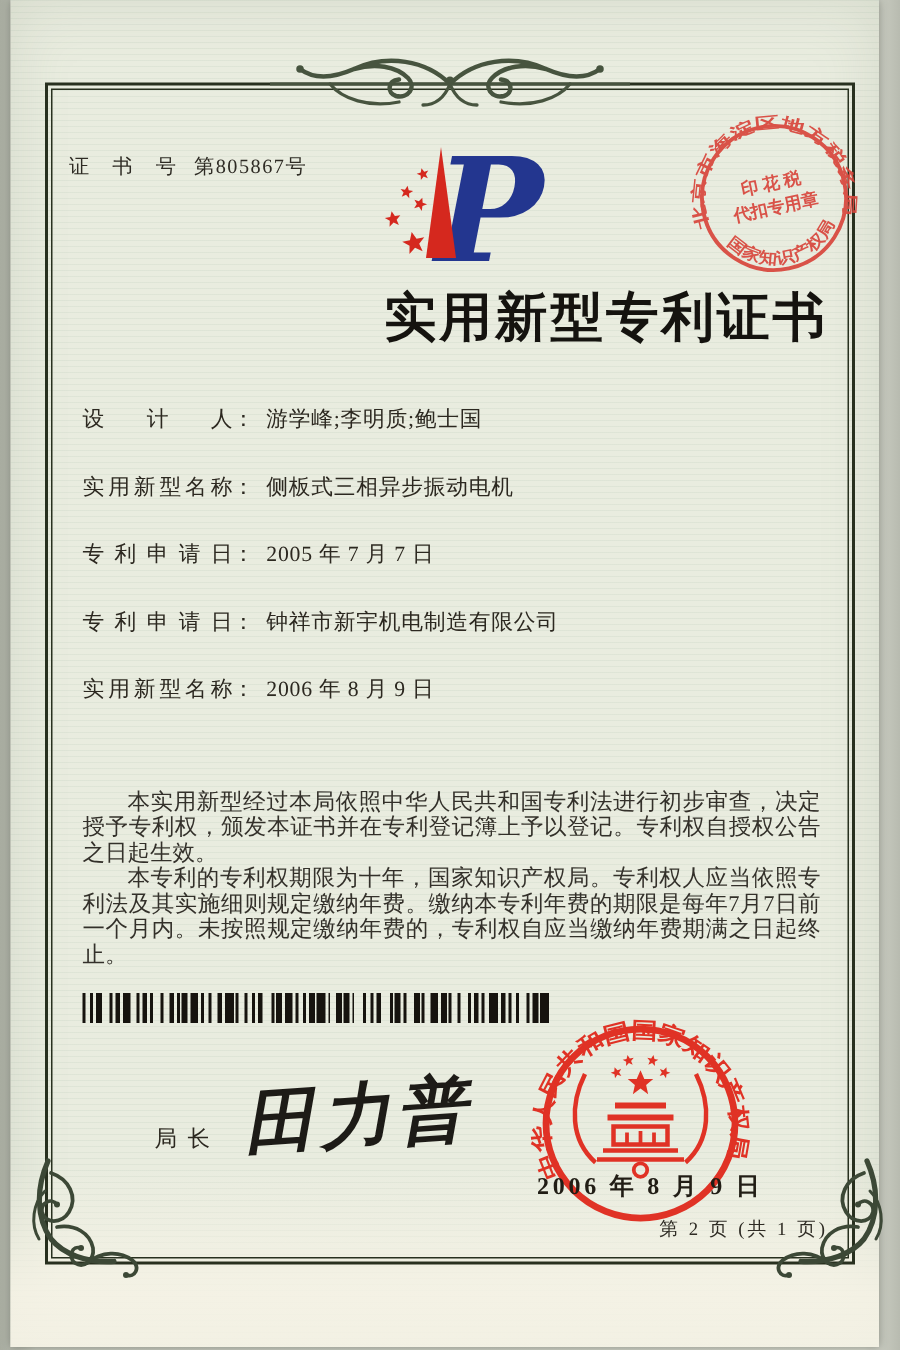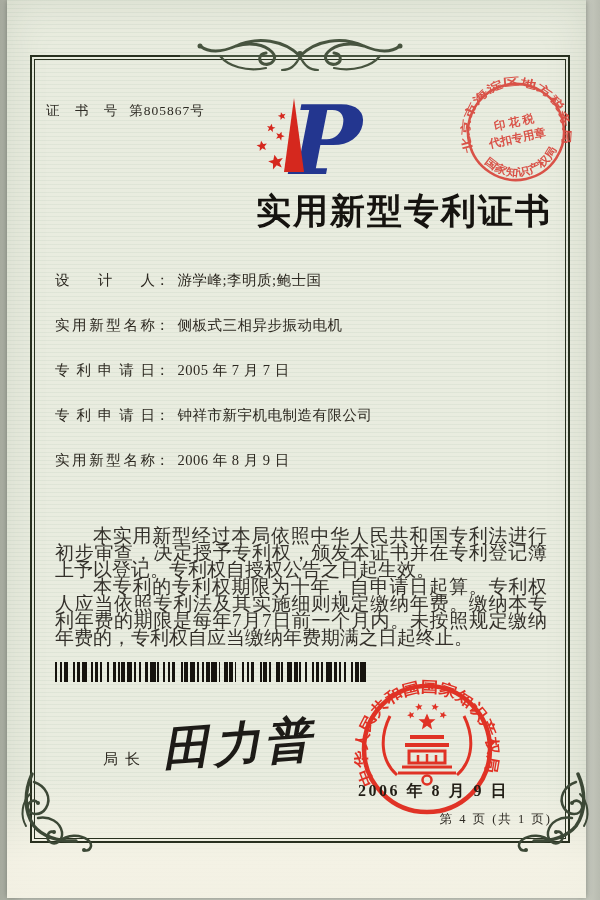--- a/index.html
+++ b/index.html
@@ -27,21 +27,21 @@
   .cert-no .lbl { letter-spacing:6px; margin-right:6px; }
 
   .title { top:188px; font-size:35px; font-weight:700; color:#15130f; letter-spacing:2px; }
 
   .fields { left:55px; top:258px; width:500px; }
   .frow { height:45px; line-height:45px; font-size:14.5px; color:#2c2820; white-space:nowrap; }
   .flabel { display:inline-block; width:100px; text-align:justify; text-align-last:justify; vertical-align:top; }
   .fcolon { margin-right:8px; }
   .fvalue { font-weight:500; letter-spacing:.5px; }
 
-  .bodytext { left:55px; top:527px; width:492px; font-size:19px; line-height:17px;
+  .bodytext { left:55px; top:527px; width:492px; font-size:15px; line-height:17px;
     color:#33302a; text-align:justify; }
   .bodytext p { text-indent:2em; }
 
   .barcode { left:55px; top:662px; height:20px; display:flex; align-items:stretch; }
   .bc-bar { background:#16130e; }
   .bc-gap { background:transparent; }
 
   .sig-role { left:103px; top:750px; font-size:15px; color:#2c2820; letter-spacing:7px; }
   .sig-name { left:162px; top:712px; width:180px; font-size:47px; font-weight:700; color:#1d1b17;
     transform:rotate(-4deg); font-style:italic; letter-spacing:4px; white-space:nowrap; }
@@ -160,21 +160,21 @@
     <div class="frow">
       <span class="flabel">专利申请日</span><span class="fcolon">：</span><span class="fvalue">钟祥市新宇机电制造有限公司</span>
     </div>
     <div class="frow">
       <span class="flabel">实用新型名称</span><span class="fcolon">：</span><span class="fvalue">2006 年 8 月 9 日</span>
     </div>
   </div>
 
   <div class="abs bodytext">
     <p>本实用新型经过本局依照中华人民共和国专利法进行初步审查，决定授予专利权，颁发本证书并在专利登记簿上予以登记。专利权自授权公告之日起生效。</p>
-    <p>本专利的专利权期限为十年，自申请日起算。专利权人应当依照专利法及其实施细则规定缴纳年费。缴纳本专利年费的期限是每年7月7日前一个月内。未按照规定缴纳年费的，专利权自应当缴纳年费期满之日起终止。</p>
+    <p>本专利的专利权期限为十年，国家知识产权局。专利权人应当依照专利法及其实施细则规定缴纳年费。缴纳本专利年费的期限是每年7月7日前一个月内。未按照规定缴纳年费的，专利权自应当缴纳年费期满之日起终止。</p>
   </div>
 
   <div class="abs barcode">
       <span class="bc-bar" style="width: 1.8px;"></span>
       <span class="bc-gap" style="width: 3.6px;"></span>
       <span class="bc-bar" style="width: 1.8px;"></span>
       <span class="bc-gap" style="width: 1.8px;"></span>
       <span class="bc-bar" style="width: 3.6px;"></span>
       <span class="bc-gap" style="width: 5.4px;"></span>
       <span class="bc-bar" style="width: 1.8px;"></span>
@@ -311,14 +311,14 @@
         <path d="M46,99 H104" stroke-width="3"></path>
         <path d="M38,42 C28,62 28,86 45,101" stroke-width="3"></path>
         <path d="M112,42 C122,62 122,86 105,101" stroke-width="3"></path>
         <circle cx="75" cy="106" r="4.5" stroke-width="2.5"></circle>
       </g>
     </g>
   </svg>
 
   <div class="abs issue-date">2006 年 8 月 9 日</div>
 
-  <div class="abs center footer">第 4 页 (共 1 页)</div>
+  <div class="abs center footer">第 2 页 (共 1 页)</div>
 </div>
 
 </body></html>

